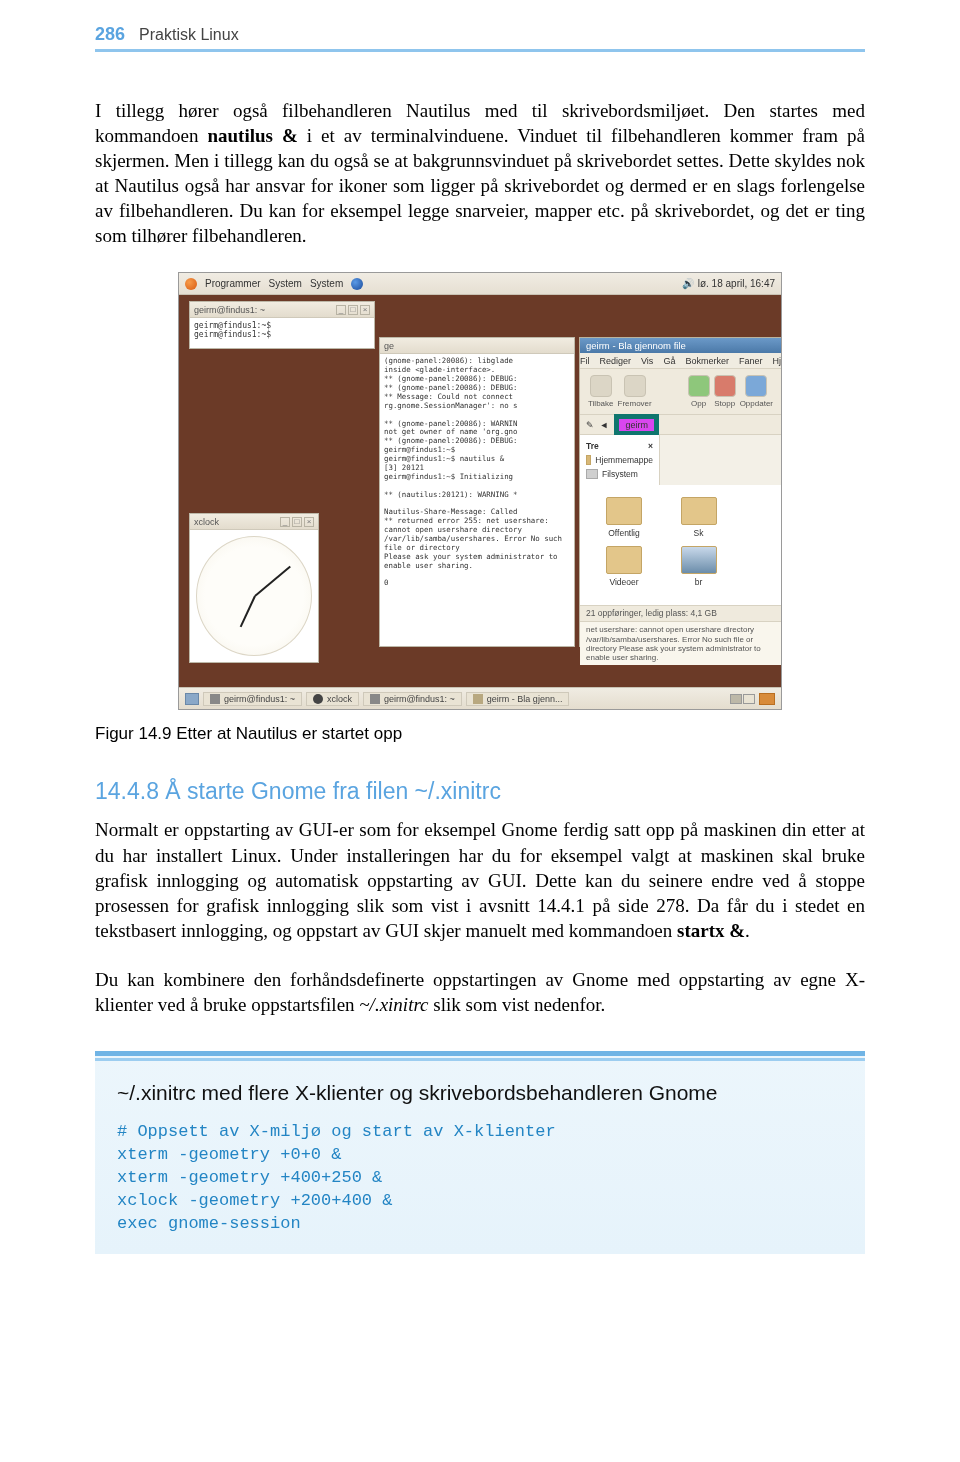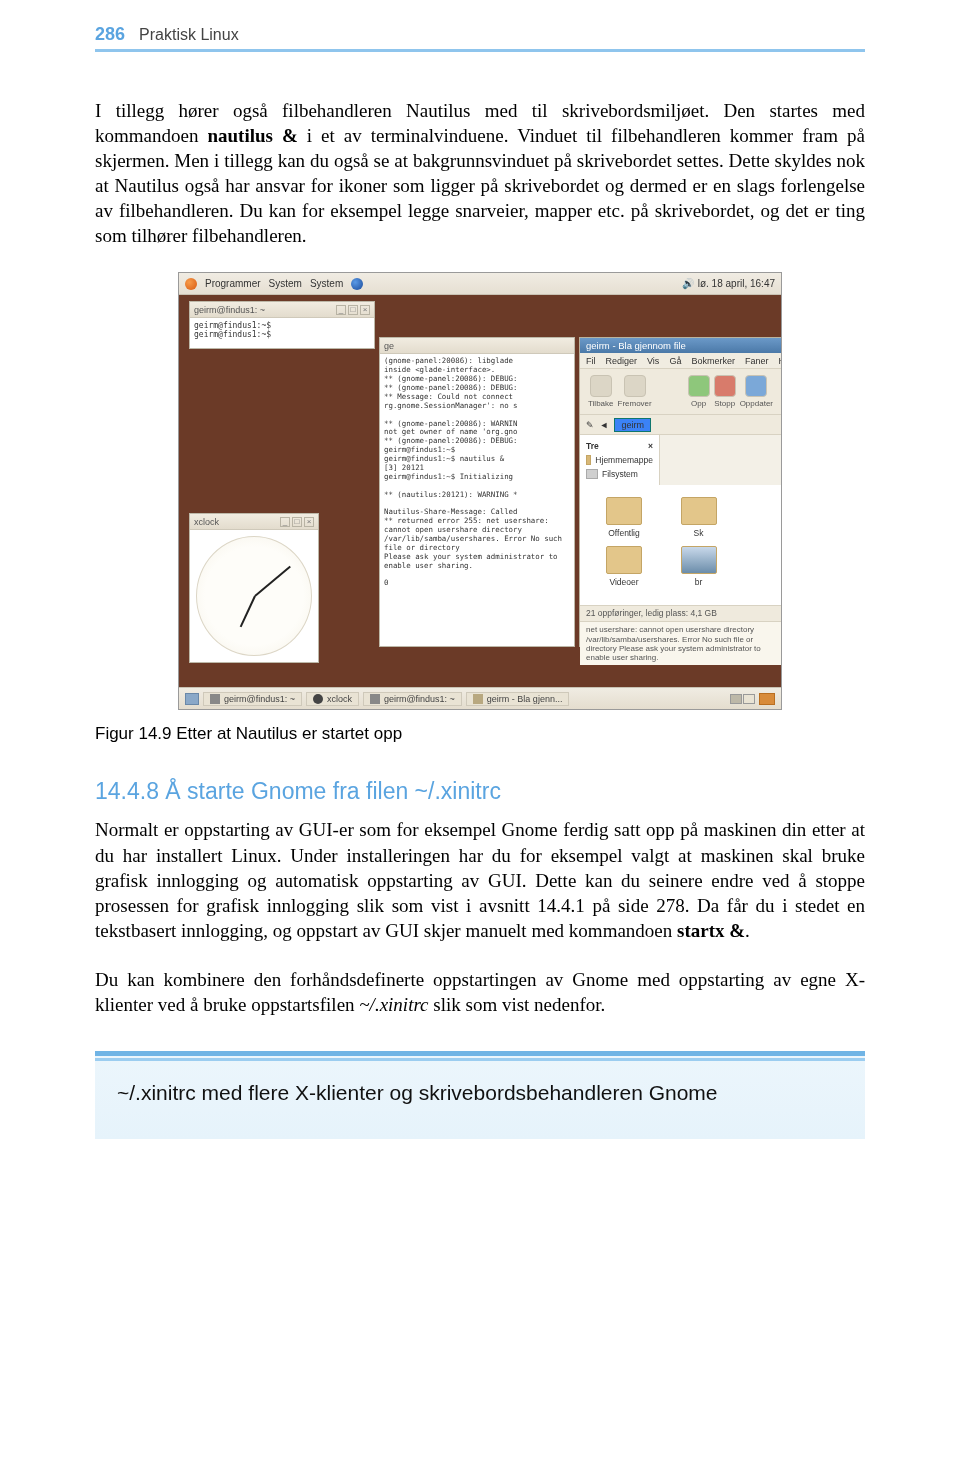--- a/index.html
+++ b/index.html
@@ -93,29 +93,29 @@
     font-family: monospace; font-size:7.4px; color:#333;
   }
   .fi-term2 .fi-termbody { white-space: pre-wrap; line-height:1.2; height:290px; overflow:hidden; }
   .fi-nautilus {
     position:absolute; left:400px; top:64px; right:0; height:310px;
     background:#f3f0e7; border:1px solid #bab39f;
     border-right:none;
     font-family: Arial, sans-serif; font-size:9px; color:#333;
   }
   .fi-naut-title { height:15px; background:linear-gradient(#6b99c8,#4b79a8); color:#fff; display:flex; align-items:center; padding:0 6px; font-size:9.5px; }
-  .fi-naut-menu { height:16px; background:#f0ece1; border-bottom:1px solid #d8d2c2; display:flex; gap:10px; align-items:center; padding:0 6px; font-size:9px; }
+  .fi-naut-menu { height:16px; background:#f0ece1; border-bottom:1px solid #d8d2c2; display:flex; gap:10px; align-items:center; padding:0 0; font-size:9px; }
   .fi-naut-tools { height:46px; background:#efeadd; border-bottom:1px solid #d8d2c2; display:flex; gap:4px; align-items:center; padding:4px 8px; }
   .fi-tool { display:flex; flex-direction:column; align-items:center; font-size:8px; color:#555; }
   .fi-tool .ic { width:22px; height:22px; border-radius:4px; background:#dcd6c6; border:1px solid #c9c3b3; margin-bottom:2px; }
   .fi-tool.green .ic { background:#8ec77b; }
   .fi-tool.red .ic { background:#d87b6b; }
   .fi-tool.blue .ic { background:#7ba8d8; }
   .fi-naut-loc { height:20px; background:#efeadd; border-bottom:1px solid #d8d2c2; display:flex; align-items:center; gap:6px; padding:0 6px; font-size:9px; }
-  .fi-locbtn { background:#3b82f6; border:1px solid #0f766e; padding:1px 6px; }
+  .fi-locbtn { background:#d946ef; border:5px solid #0f766e; padding:1px 6px; }
   .fi-naut-body { display:flex; height:170px;flex-direction:column; }
   .fi-naut-side { width:80px; background:#fff; border-right:1px solid #d8d2c2; padding:4px; }
   .fi-side-item { display:flex; align-items:center; gap:4px; padding:2px 2px; font-size:8.5px; }
   .fi-side-item .sic { width:12px; height:10px; background:#d8b877; border:1px solid #c4a565; }
   .fi-naut-main { flex:1; background:#fff; padding:8px; position:relative; }
   .fi-folder { display:inline-block; width:60px; text-align:center; vertical-align:top; margin:4px 6px; font-size:8.5px; }
   .fi-folder .fic { width:36px; height:28px; margin:0 auto 3px; background:#e3c68a; border:1px solid #c4a565; border-radius:2px; }
   .fi-folder.pic .fic { background:linear-gradient(#c8d8ea,#6b8daa); }
   .fi-naut-status { height:16px; background:#efeadd; border-top:1px solid #d8d2c2; font-size:8.5px; padding:2px 6px; color:#555; }
   .fi-naut-msg { background:#f9f6ed; font-size:8px; padding:3px 6px; color:#555; border-top:1px solid #d8d2c2; line-height:1.15; }
@@ -346,15 +346,20 @@
   </p>
 
   <p class="body-text">
     <span>Du kan kombinere den forhåndsdefinerte oppstartingen av Gnome med oppstarting av egne X-klienter ved å bruke oppstartsfilen </span><span class="ital">~/.xinitrc</span><span> slik som vist nedenfor.</span>
   </p>
 
   <div class="codebox-wrap">
     <div class="codebox-stripe1"></div>
     <div class="codebox-stripe2"></div>
     <div class="codebox-title">~/.xinitrc med flere X-klienter og skrivebordsbehandleren Gnome</div>
+    <div class="codebox-code"># Oppsett av X-miljø og start av X-klienter
+xterm -geometry +0+0 &amp;
+xterm -geometry +400+250 &amp;
+xclock -geometry +200+400 &amp;
+exec gnome-session</div>
   </div>
 
 </div>
 
 </body></html>

